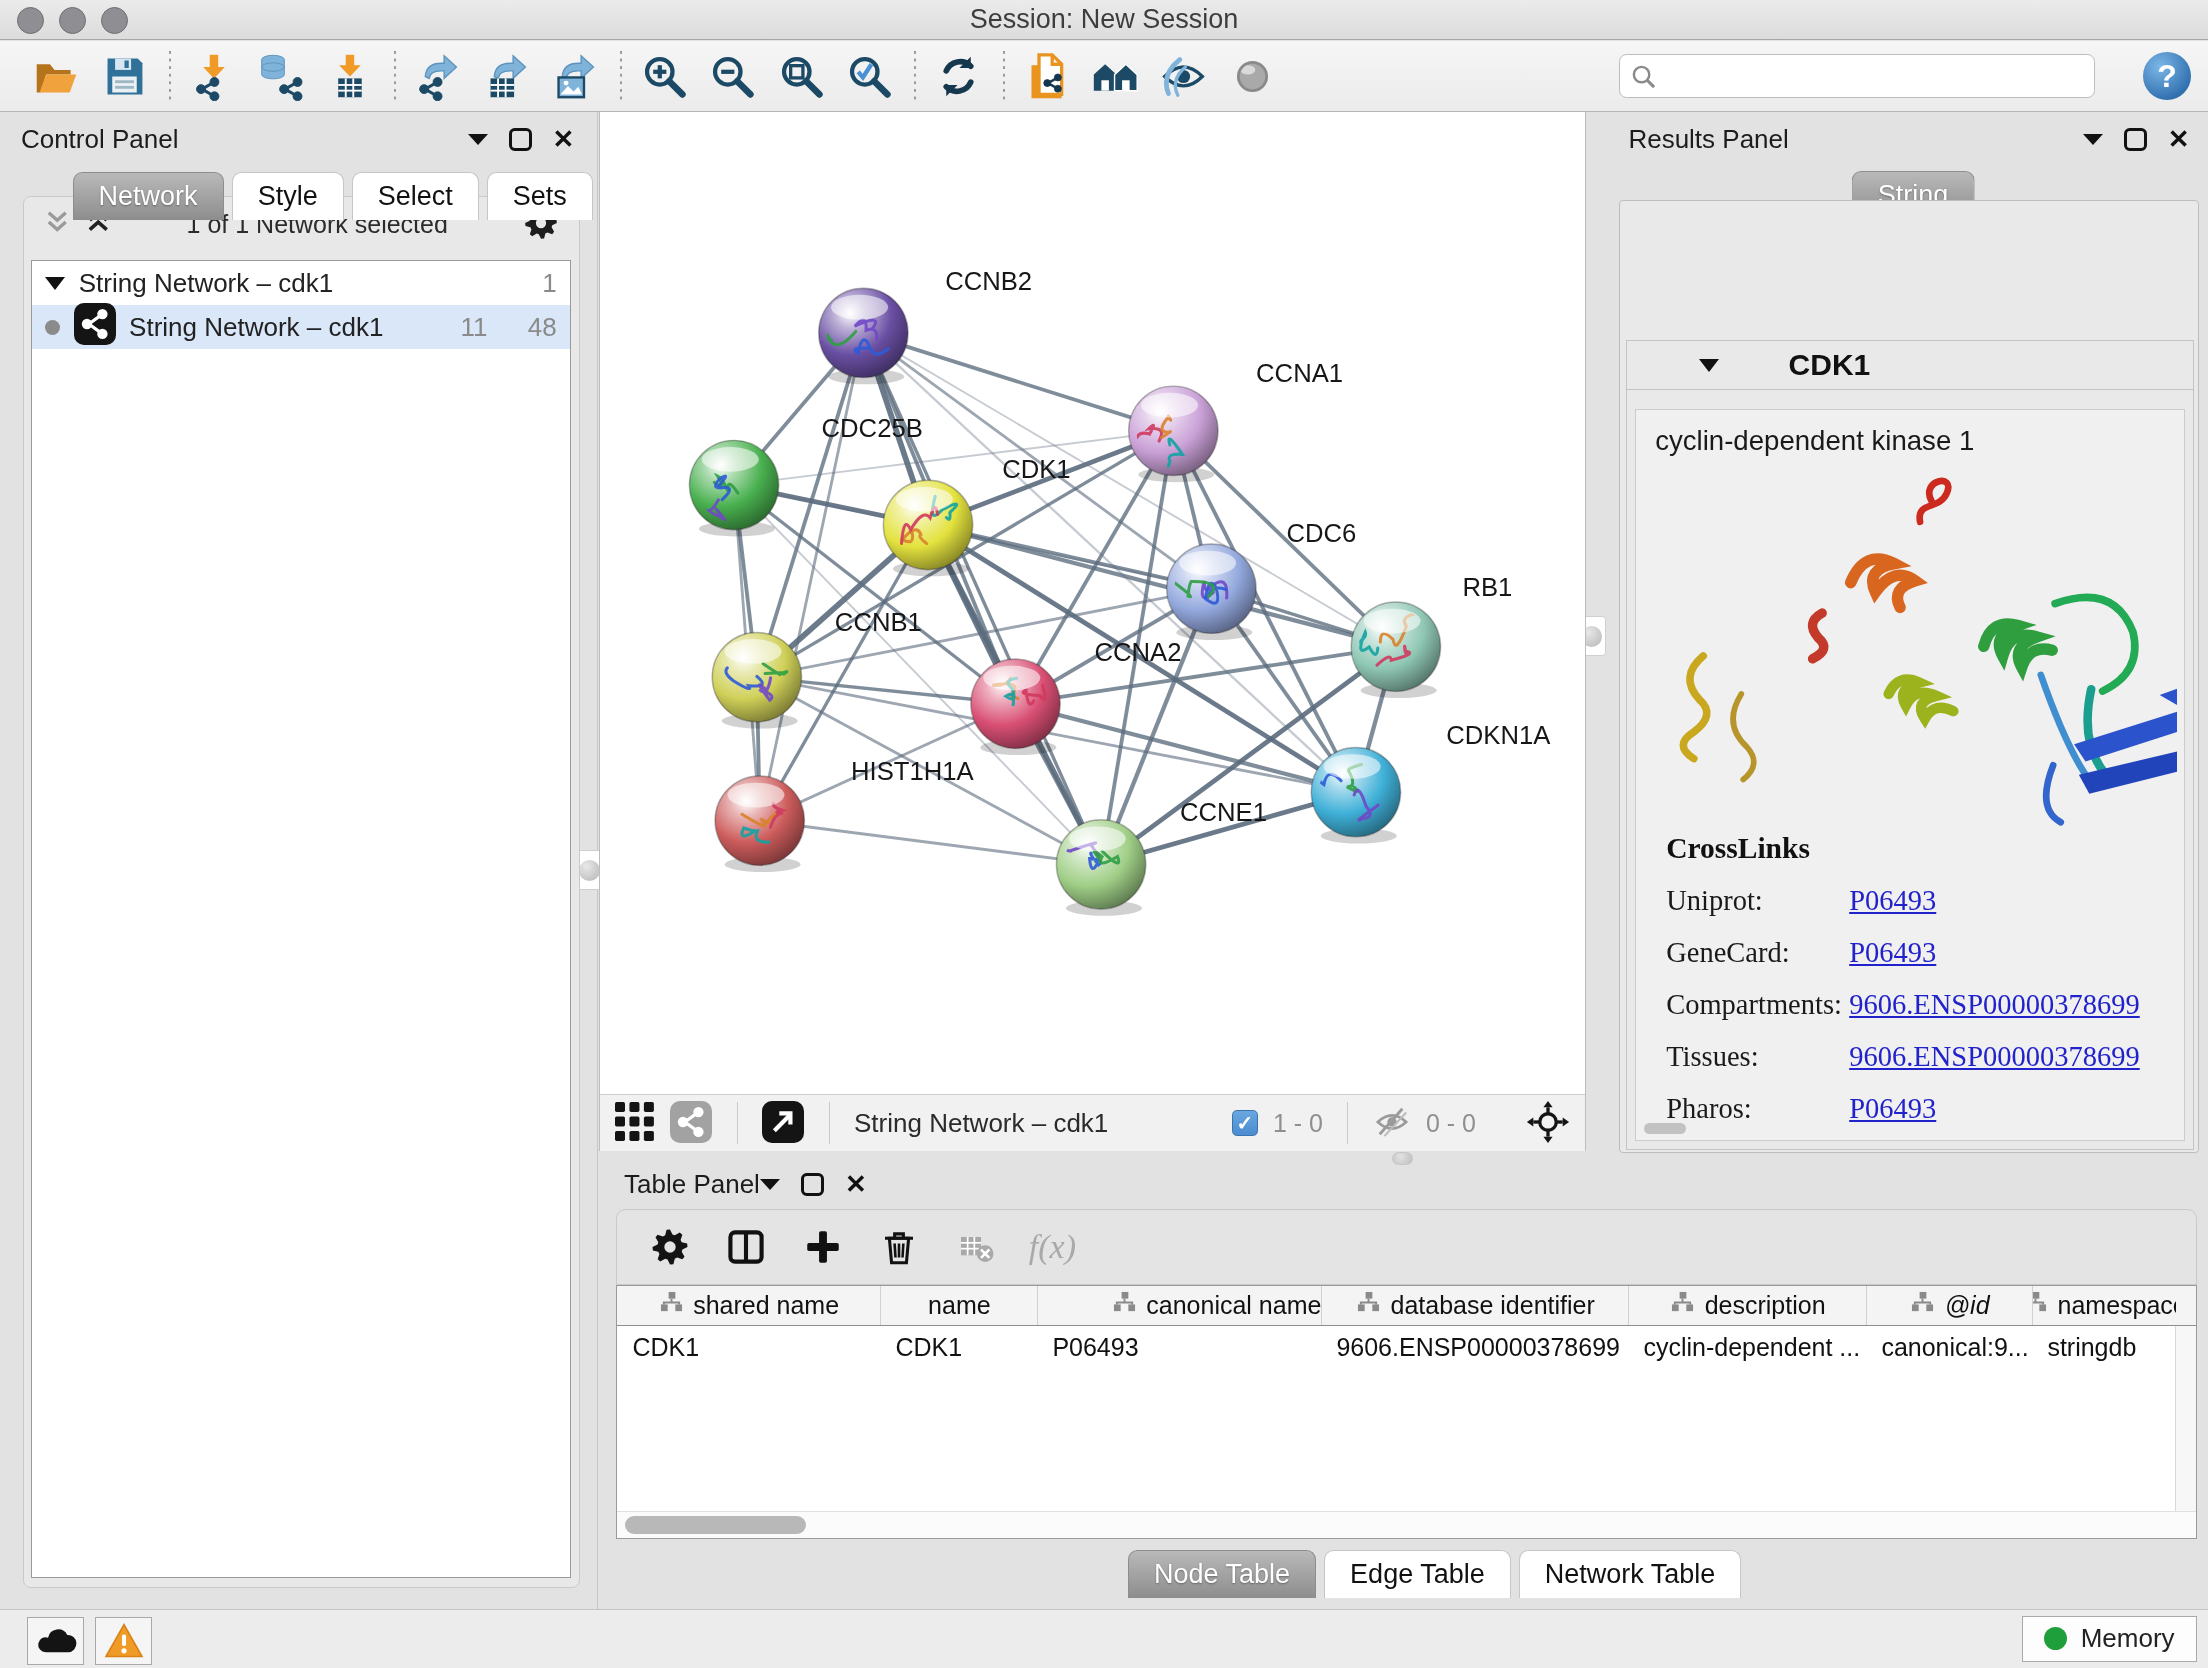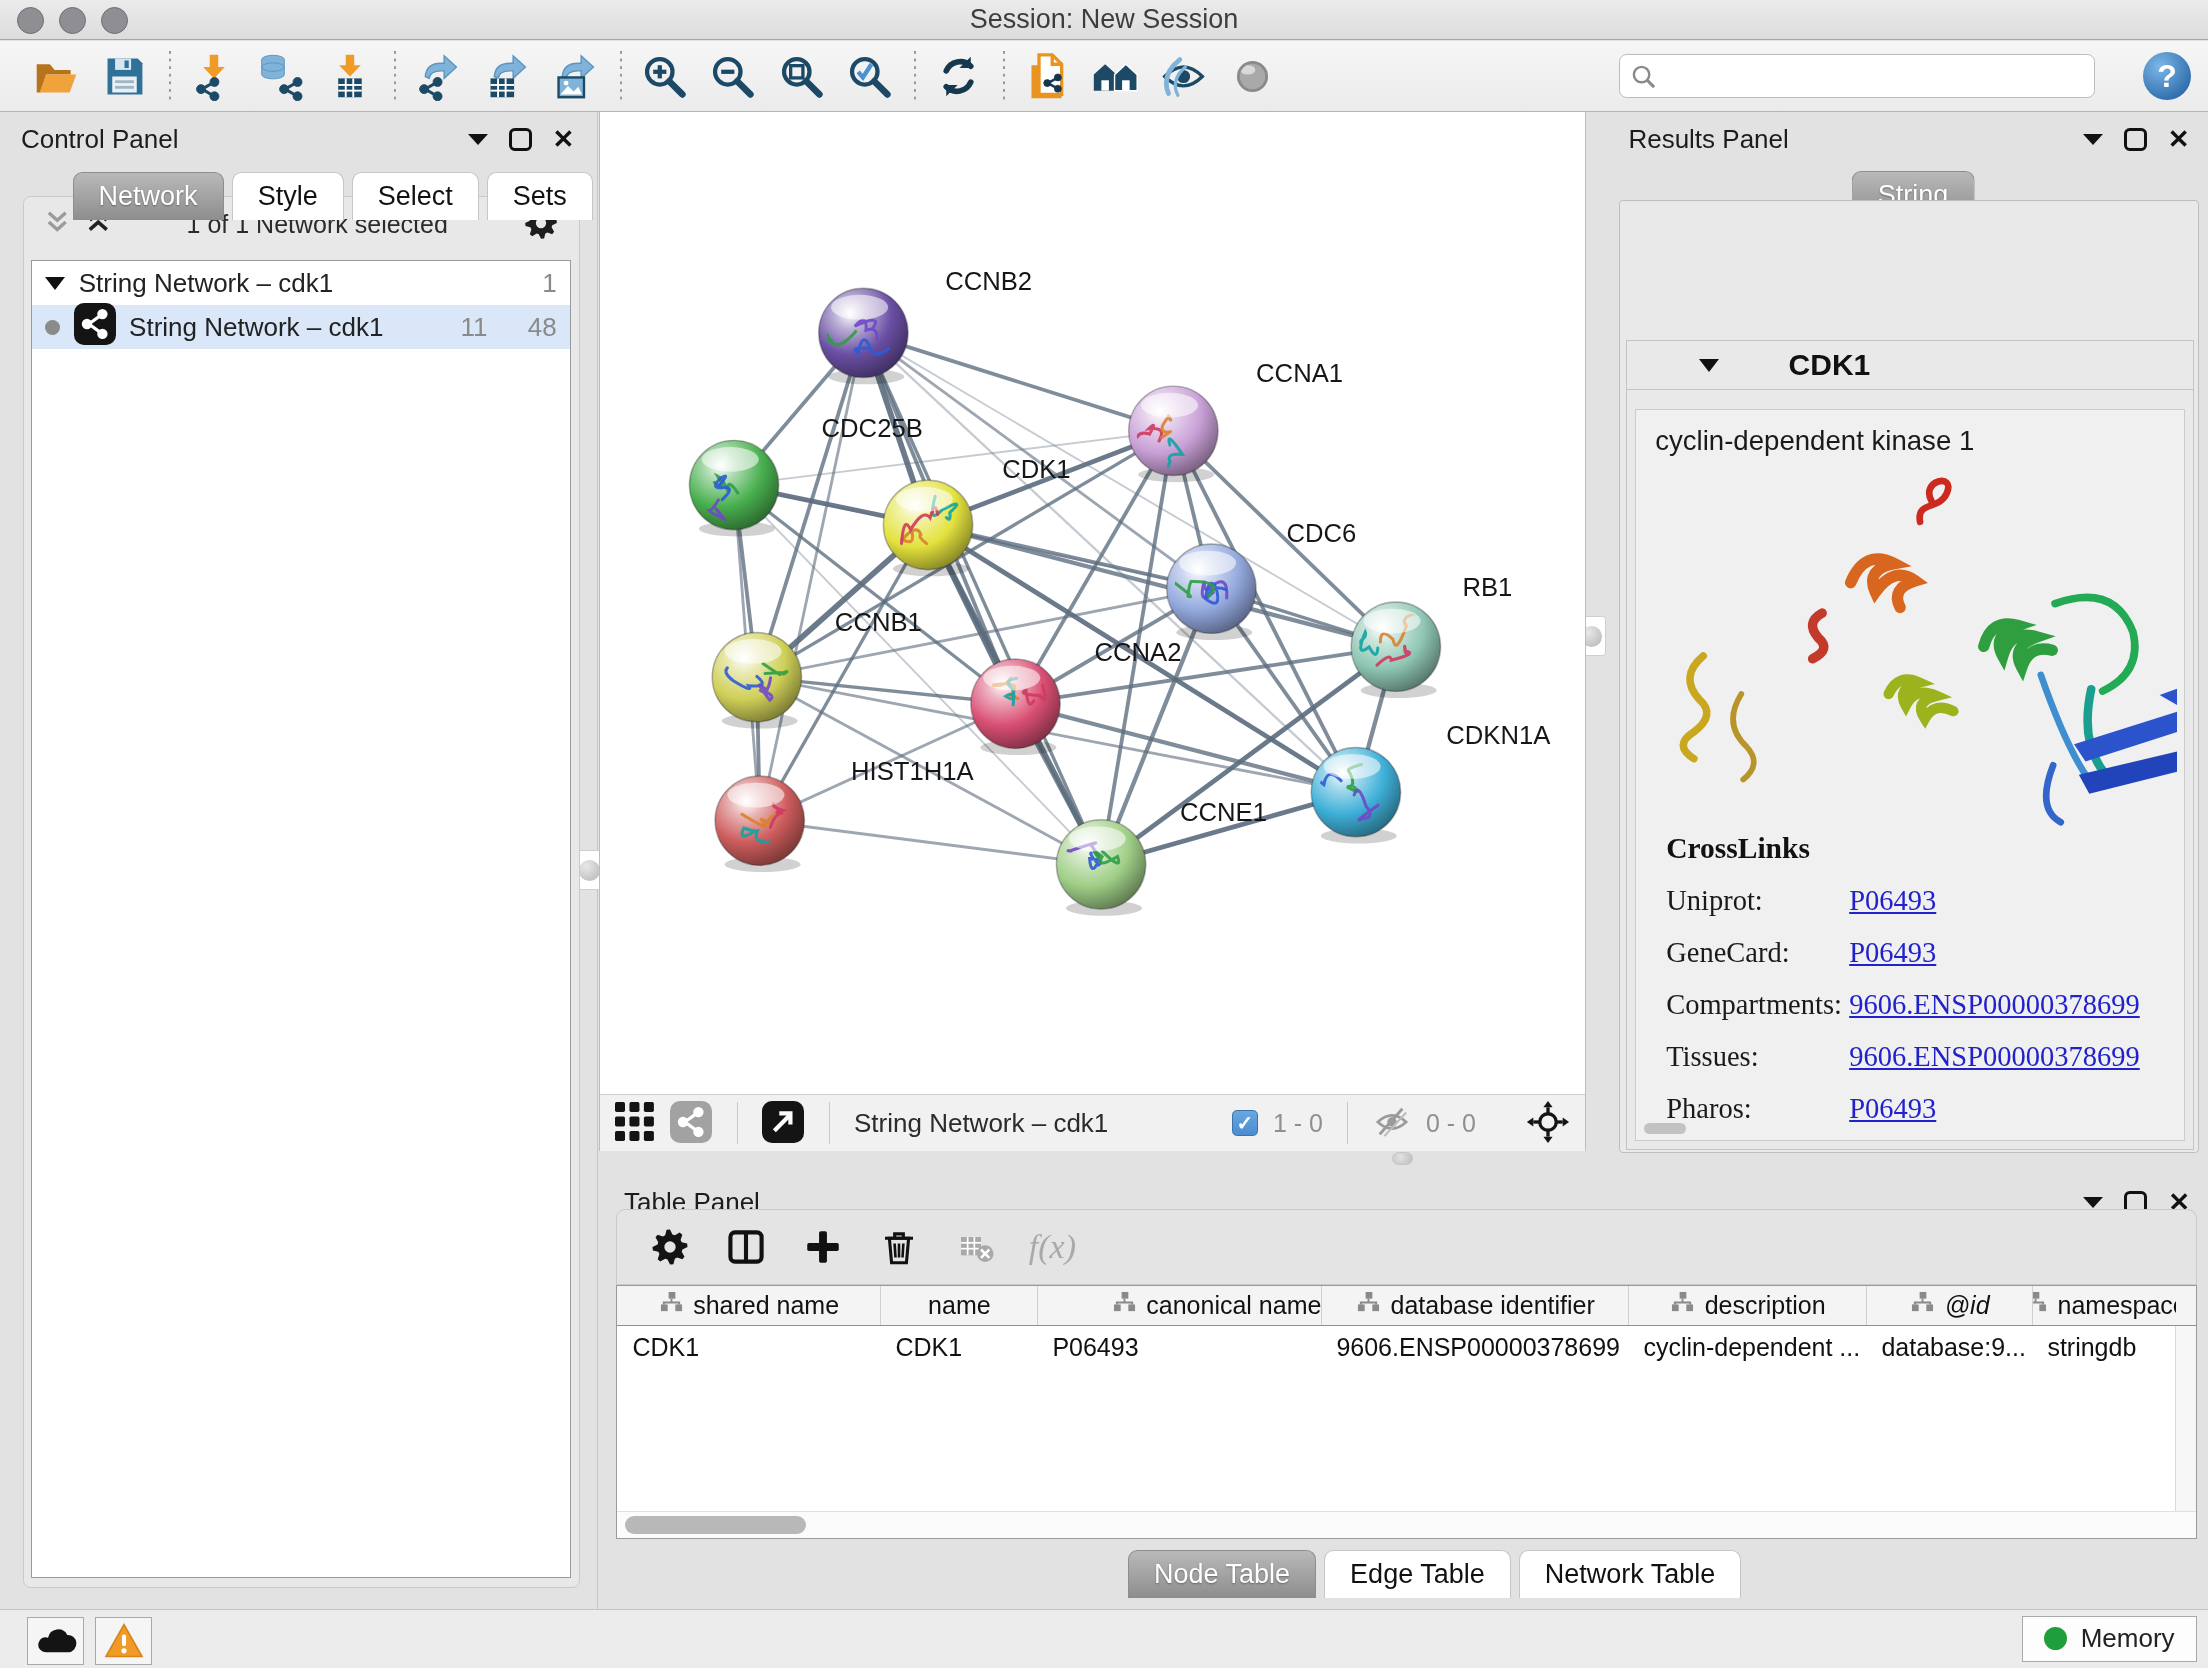--- a/index.html
+++ b/index.html
@@ -94,21 +94,21 @@
     background:#f0f0f0; border:1px solid #cccccc; }
   .edesc { font-size:27.6px; color:#1a1a1a; padding:15px 0 0 19px; }
   .xlinks { position:absolute; left:30px; top:422px; font-family:"Liberation Serif", serif; }
   .xlinks .xtitle { font-size:29.5px; font-weight:bold; color:#111; }
   .xrow { display:flex; margin-top:20px; font-size:28.5px; }
   .xrow .xl { width:183px; color:#1a1a1a; }
   .xrow a { color:#2222cc; text-decoration:underline; }
   .rscroll { position:absolute; left:7.6px; bottom:5.7px; width:42px; height:11.4px; border-radius:5.7px; background:#c2c2c2; }
   
   .tablep { position:absolute; left:605px; top:1165px; width:1604px; height:442px; }
-  .tablep .hrow { display:flex; align-items:center; justify-content:space-between; padding:0 19px; height:38px;margin-top:18px; }
+  .tablep .hrow { display:flex; align-items:center; padding:0 19px; height:38px; }
   .ttool { position:absolute; left:11.4px; top:44px; width:1581px; height:76px;
     background:#e4e4e4; border:1px solid #c9c9c9; border-radius:9.5px 9.5px 0 0;
     display:flex; align-items:center; padding-left:28.5px; gap:28.5px; }
   .ttool .ic { width:48px; height:48px; display:flex; align-items:center; justify-content:center; }
   .fx { font-family:"Liberation Serif", serif; font-style:italic; font-size:34px; color:#a9a9a9; }
   .tgrid { position:absolute; left:11.4px; top:120px; width:1581px; height:254px;
     background:#fff; border:1.9px solid #9a9a9a; }
   .thead { display:flex; height:40px; background:#f4f4f4; border-bottom:1.9px solid #8f8f8f; }
   .th { display:flex; align-items:center; justify-content:center; gap:9.5px; font-size:25px; color:#111;
     border-left:1px solid #d0d0d0; overflow:hidden; white-space:nowrap; flex:none; }
@@ -907,21 +907,21 @@
           <span>namespace</span>
         </div>
       </div>
     <div id="tbody">
         <div class="trowd">
           <div class="td" style="width: 263px;">CDK1</div>
           <div class="td" style="width: 157px;">CDK1</div>
           <div class="td" style="width: 284px;">P06493</div>
           <div class="td" style="width: 307px;">9606.ENSP00000378699</div>
           <div class="td" style="width: 238px;">cyclin-dependent ...</div>
-          <div class="td" style="width: 166px;">database:9...</div>
+          <div class="td" style="width: 166px;">canonical:9...</div>
           <div class="td" style="width: 144px;">stringdb</div>
         </div>
       </div>
     <div class="vscroll"></div>
     <div class="hscroll">
       <div class="hthumb"></div>
     </div>
   </div>
   <div class="ttabs" id="ttabs">
       <div class="tab active">Node Table</div>

